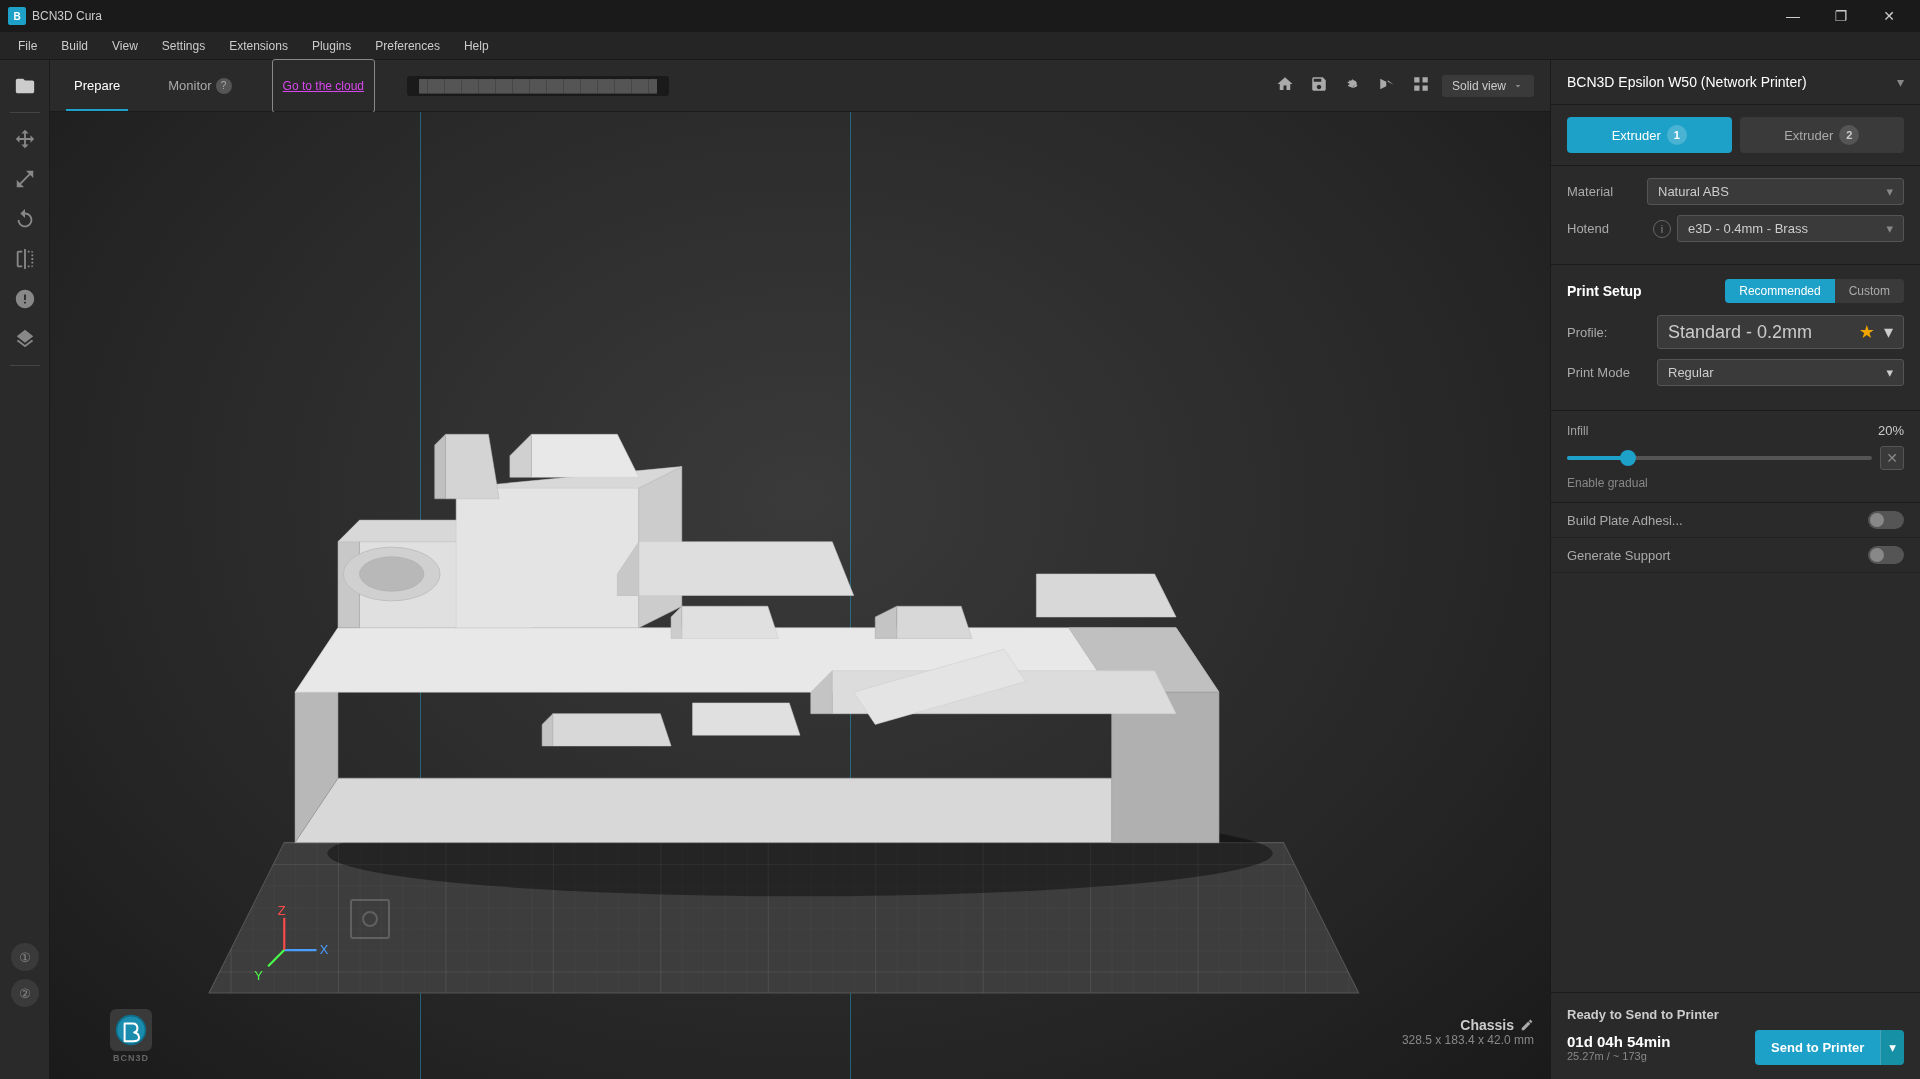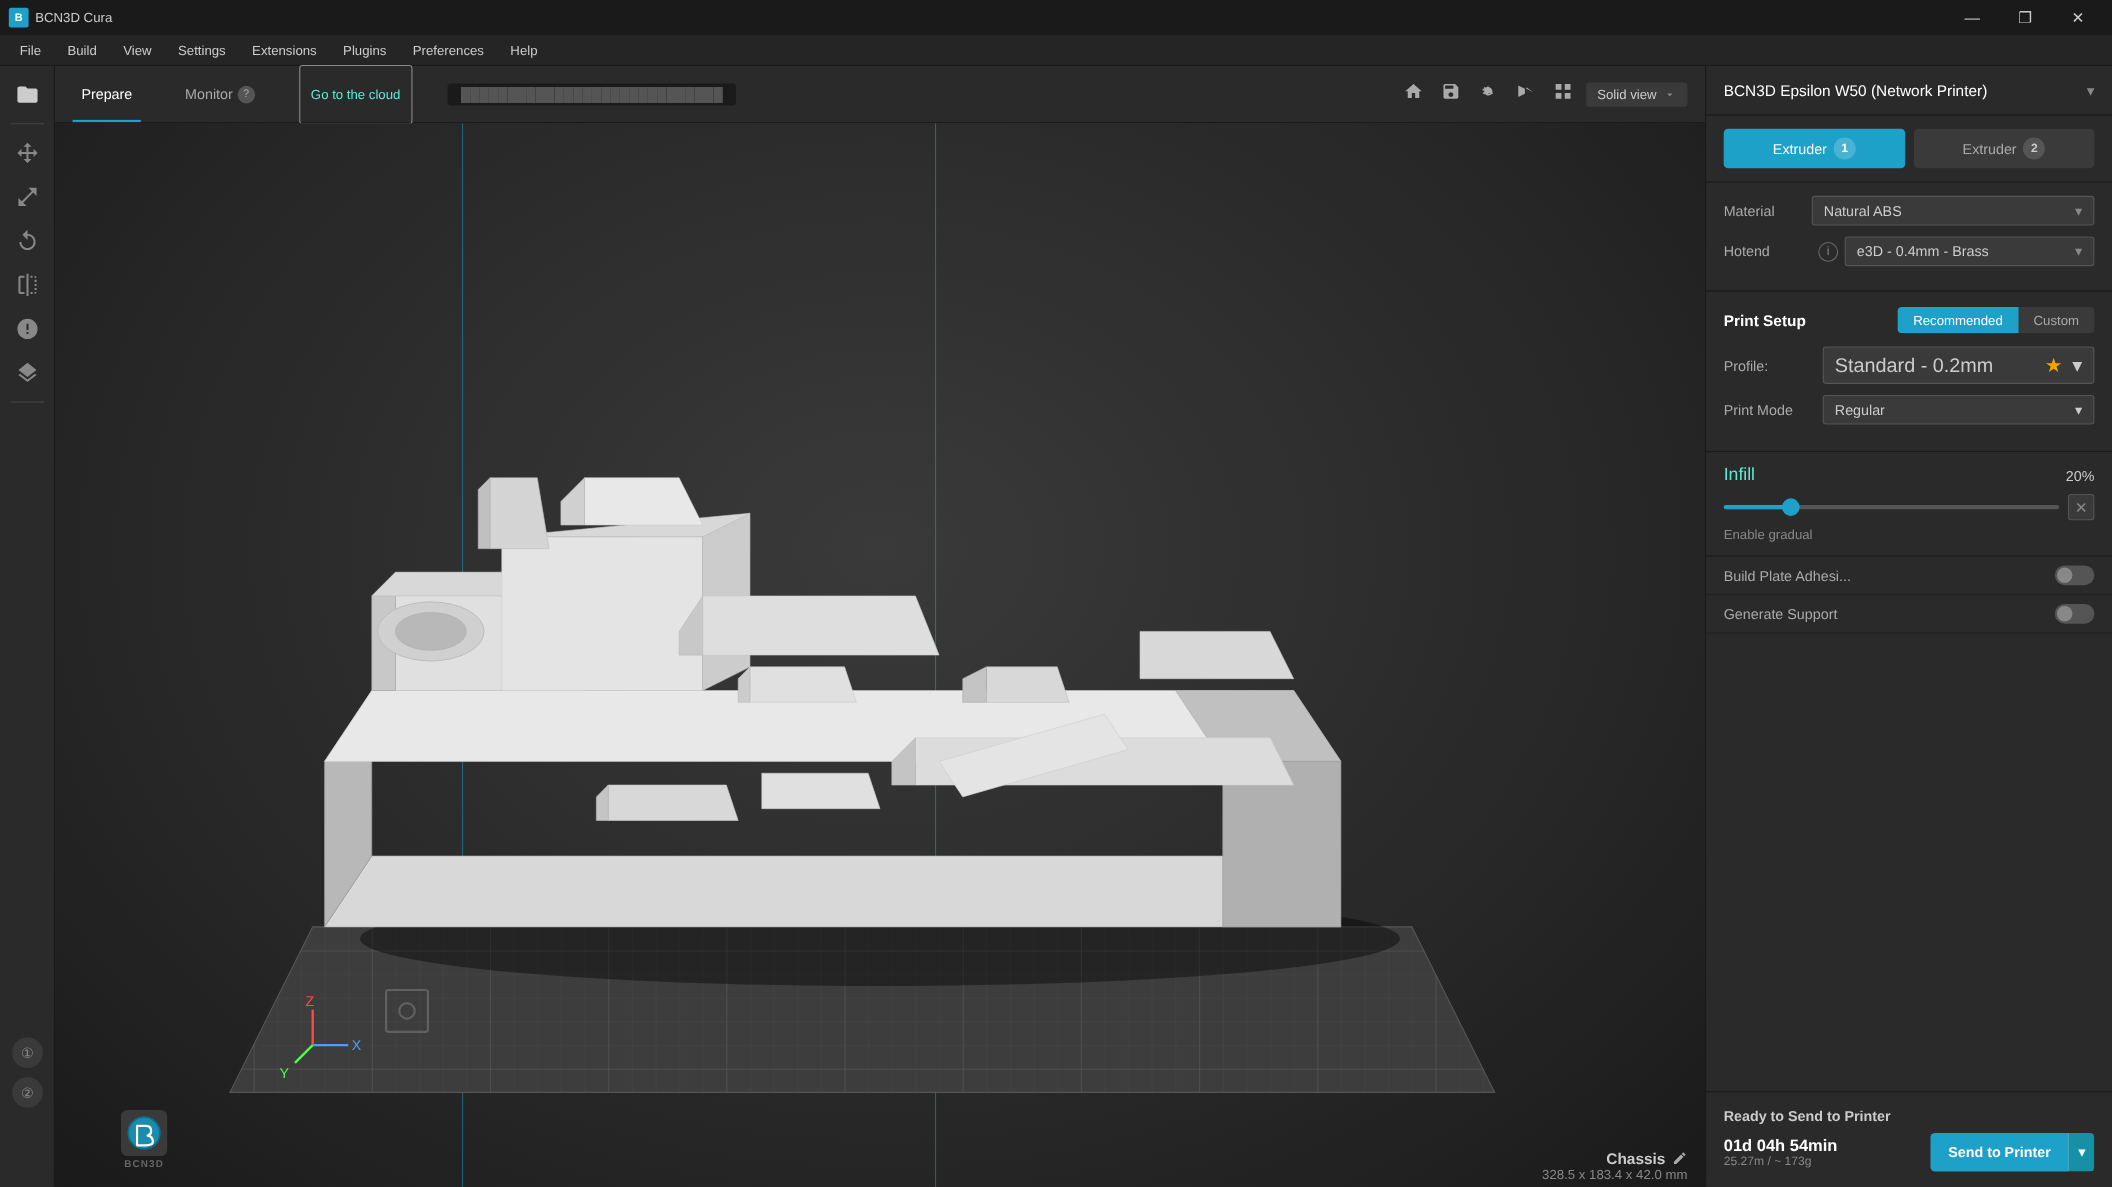--- a/index.html
+++ b/index.html
@@ -155,24 +155,25 @@
       display: flex;
       align-items: center;
       justify-content: center;
       font-size: 10px;
       color: #aaa;
     }
     .cloud-btn {
       padding: 19px 10px;
       background: transparent;
       border: 1px solid #888;
-      color: #5eead4;
+      color: #d946ef;
       font-size: 12px;
       cursor: pointer;
       border-radius: 3px;
+      text-decoration: underline;
     }
 
     
     .model-name-bar {
       background: #1a1a1a;
       padding: 3px 12px;
       font-size: 12px;
       color: #888;
       border-radius: 3px;
       min-width: 200px;
@@ -218,21 +219,21 @@
     #scene-svg {
       position: absolute;
       inset: 0;
       width: 100%;
       height: 100%;
     }
 
     
     .viewport-bottom {
       position: absolute;
-      bottom: 4px;
+      bottom: 32px;
       right: 16px;
       text-align: right;
     }
     .model-filename {
       font-size: 14px;
       font-weight: 600;
       color: #ccc;
       display: flex;
       align-items: center;
       gap: 6px;
@@ -485,21 +486,21 @@
     .infill-section {
       padding: 12px 16px;
       border-bottom: 1px solid #1a1a1a;
     }
     .infill-header {
       display: flex;
       align-items: center;
       justify-content: space-between;
       margin-bottom: 8px;
     }
-    .infill-label { color: #5eead4; font-size: 16px; }
+    .infill-label { color: #a3a3a3; font-size: 12px; }
     .infill-value { color: #ccc; font-size: 13px; }
     .infill-slider-row {
       display: flex;
       align-items: center;
       gap: 8px;
     }
     .infill-slider {
       flex: 1;
       height: 4px;
       background: #555;

